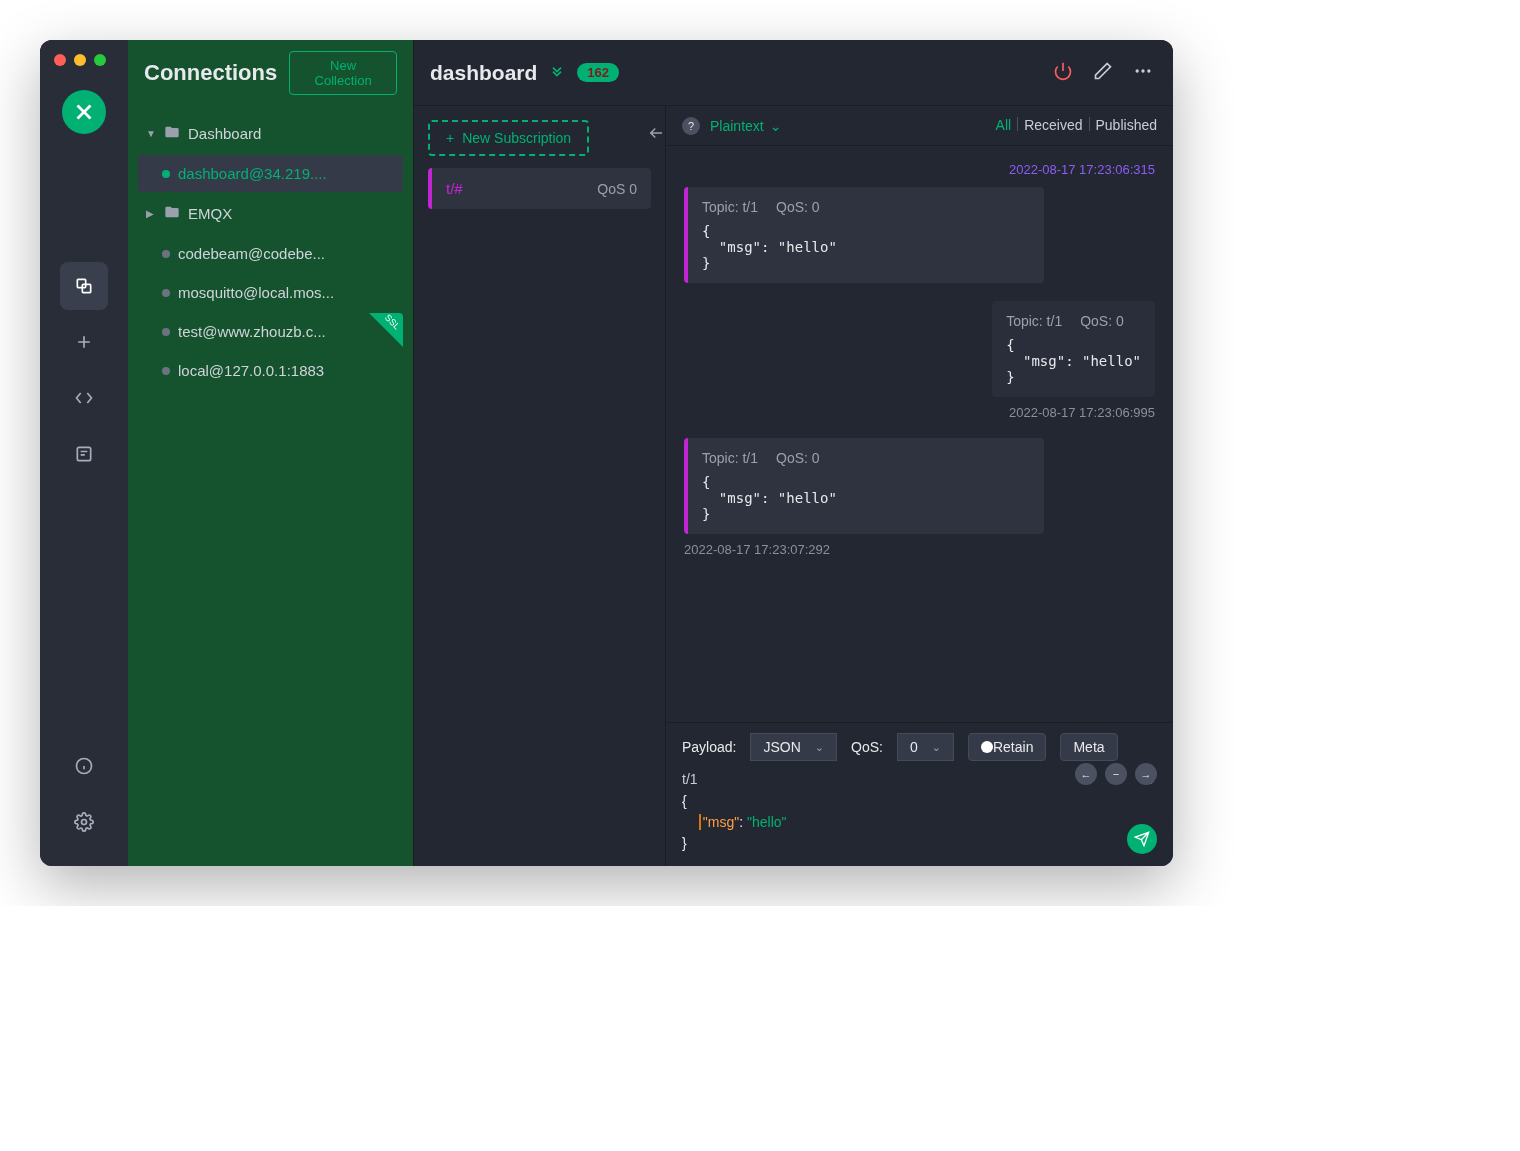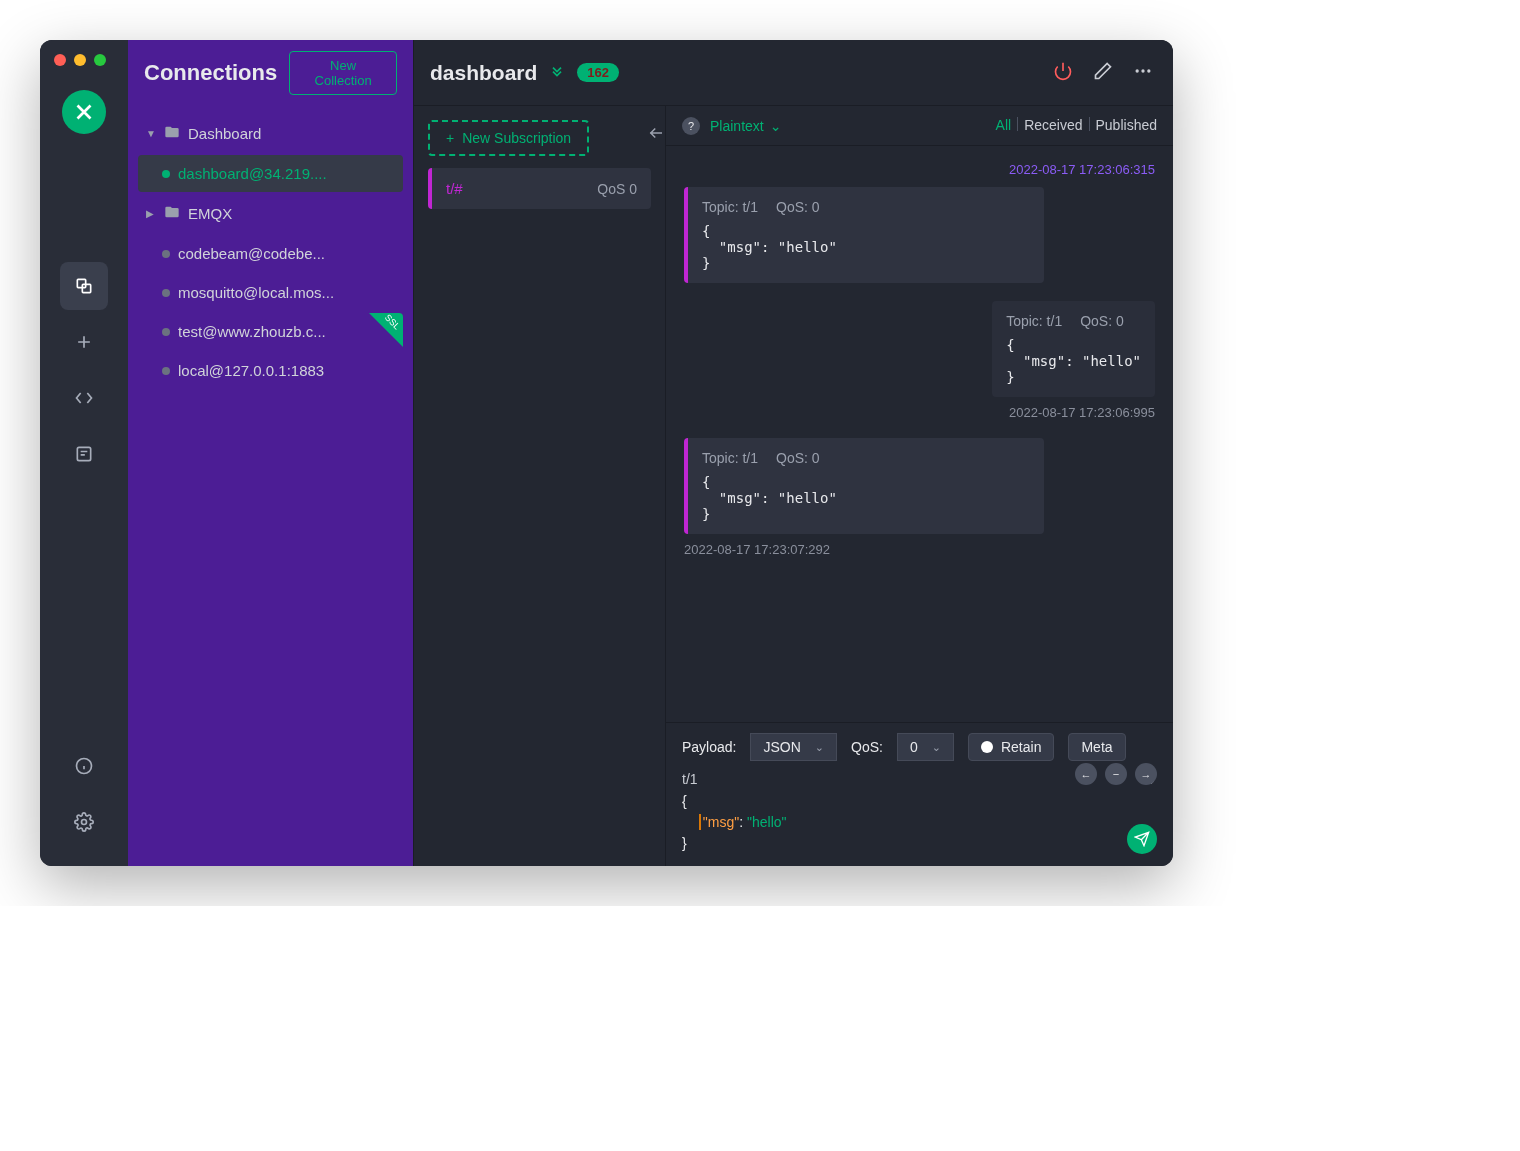--- a/index.html
+++ b/index.html
@@ -12,21 +12,21 @@
 .tl-green { background: #27c93f; }
 
 .iconbar { width: 88px; background: #292d38; display: flex; flex-direction: column; align-items: center; padding-top: 50px; gap: 8px; }
 .logo { width: 44px; height: 44px; border-radius: 50%; background: #00b173; display: flex; align-items: center; justify-content: center; margin-bottom: 120px; }
 .logo svg { width: 26px; height: 26px; }
 .iconbtn { width: 48px; height: 48px; border-radius: 8px; display: flex; align-items: center; justify-content: center; cursor: pointer; color: #a7adba; }
 .iconbtn.active { background: #3a3f4d; color: #fff; }
 .iconbtn svg { width: 20px; height: 20px; }
 .iconbar-bottom { margin-top: auto; margin-bottom: 20px; display: flex; flex-direction: column; gap: 8px; align-items: center; }
 
-.sidebar { width: 286px; background: #4c1d95; display: flex; flex-direction: column; border-right: 1px solid #1a1d25; }
+.sidebar { width: 286px; background: #14532d; display: flex; flex-direction: column; border-right: 1px solid #1a1d25; }
 .sidebar-header { height: 66px; display: flex; align-items: center; padding: 0 16px; gap: 12px; }
 .sidebar-title { color: #e8e9ec; font-size: 22px; font-weight: 600; flex: 1; }
 .btn-new-collection { border: 1px solid #00b173; color: #00b173; background: transparent; border-radius: 4px; padding: 6px 10px; font-size: 13px; cursor: pointer; }
 .tree { padding: 8px 10px; overflow-y: auto; flex: 1; }
 .tree-item { display: flex; align-items: center; padding: 10px 8px; color: #d0d3d9; cursor: pointer; border-radius: 4px; margin-bottom: 2px; font-size: 15px; gap: 8px; }
 .tree-item.group { font-weight: 500; }
 .tree-item.conn.selected { background: #353a48; }
 .tree-item.conn { padding-left: 24px; }
 .tree-arrow { font-size: 10px; color: #9aa0ad; width: 10px; }
 .folder-icon { color: #9aa0ad; }
@@ -73,21 +73,21 @@
 .bubble { border-radius: 4px; padding: 12px 14px; }
 .bubble-head { color: #9aa0ad; font-size: 14px; margin-bottom: 8px; display: flex; gap: 18px; }
 .bubble-body { color: #e8e9ec; font-family: "SF Mono", Menlo, monospace; font-size: 14px; white-space: pre; }
 .ts { color: #8a8f9c; font-size: 13px; margin-top: 8px; }
 .msg.published .ts { text-align: right; }
 
 .composer { border-top: 1px solid #1a1d25; padding: 10px 16px 12px; position: relative; }
 .composer-row1 { display: flex; align-items: center; gap: 14px; color: #e8e9ec; font-size: 14px; margin-bottom: 10px; }
 .sel-box { background: #353a48; border: 1px solid #454a58; border-radius: 0; padding: 5px 12px; display: flex; align-items: center; gap: 14px; cursor: pointer; color: #e8e9ec; }
 .sel-box .chev { color: #9aa0ad; font-size: 11px; }
-.retain { background: #353a48; border: 1px solid #454a58; border-radius: 4px; padding: 5px 12px; display: flex; align-items: center; gap: 8px; cursor: pointer; }
+.retain { background: #353a48; border: 1px solid #454a58; border-radius: 4px; padding: 5px 12px; display: flex; align-items: center; gap: 0; cursor: pointer; }
 .retain .dot { width: 12px; height: 12px; border-radius: 50%; background: #fff; }
 .meta-btn { background: #353a48; border: 1px solid #454a58; border-radius: 4px; padding: 5px 12px; cursor: pointer; color: #e8e9ec; }
 .topic-row { display: flex; align-items: center; justify-content: space-between; color: #c9ccd3; font-size: 14px; font-family: "SF Mono", Menlo, monospace; margin-bottom: 4px; }
 .payload-edit { color: #e8e9ec; font-family: "SF Mono", Menlo, monospace; font-size: 14px; white-space: pre; line-height: 1.5; }
 .payload-edit .key { color: #ff9f43; }
 .payload-edit .str { color: #00b173; }
 .payload-edit .cursor { border-left: 2px solid #d97706; margin-right: 2px; }
 .round-btns { position: absolute; right: 16px; top: 40px; display: flex; gap: 8px; }
 .round-btn { width: 22px; height: 22px; border-radius: 50%; background: #4b5160; color: #e8e9ec; display: flex; align-items: center; justify-content: center; font-size: 11px; cursor: pointer; }
 .send-btn { position: absolute; right: 16px; bottom: 12px; width: 30px; height: 30px; border-radius: 50%; background: #00b173; display: flex; align-items: center; justify-content: center; cursor: pointer; }

